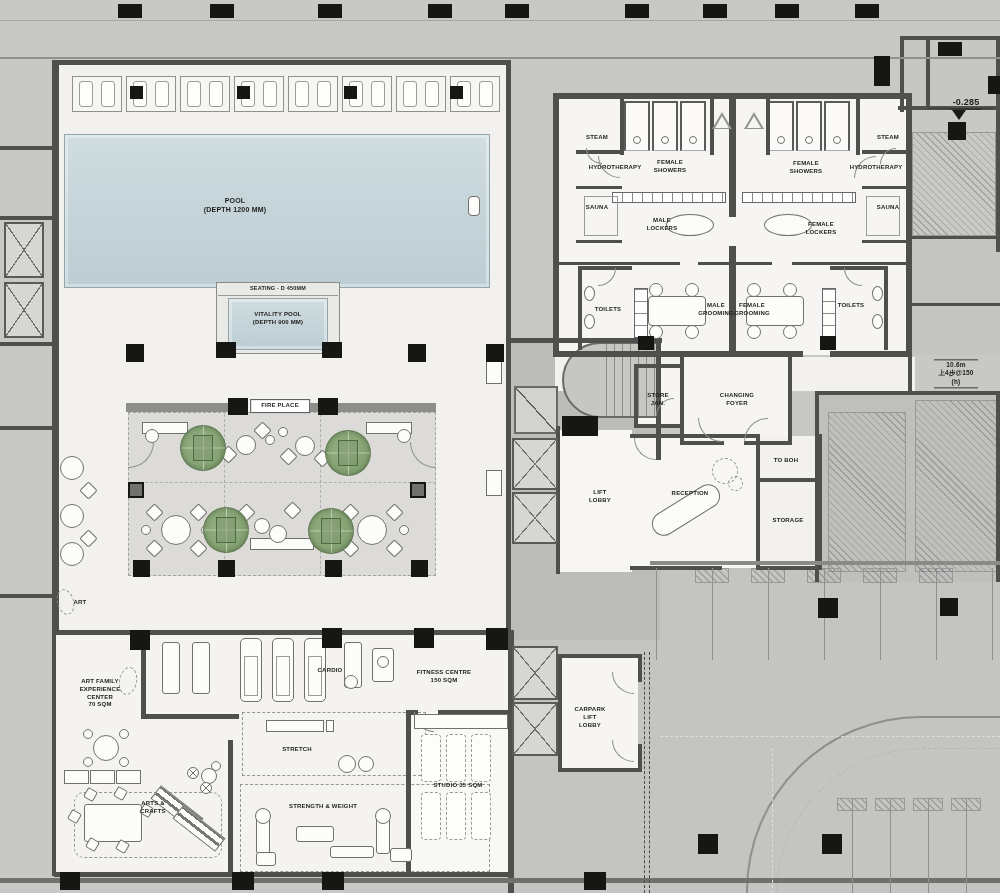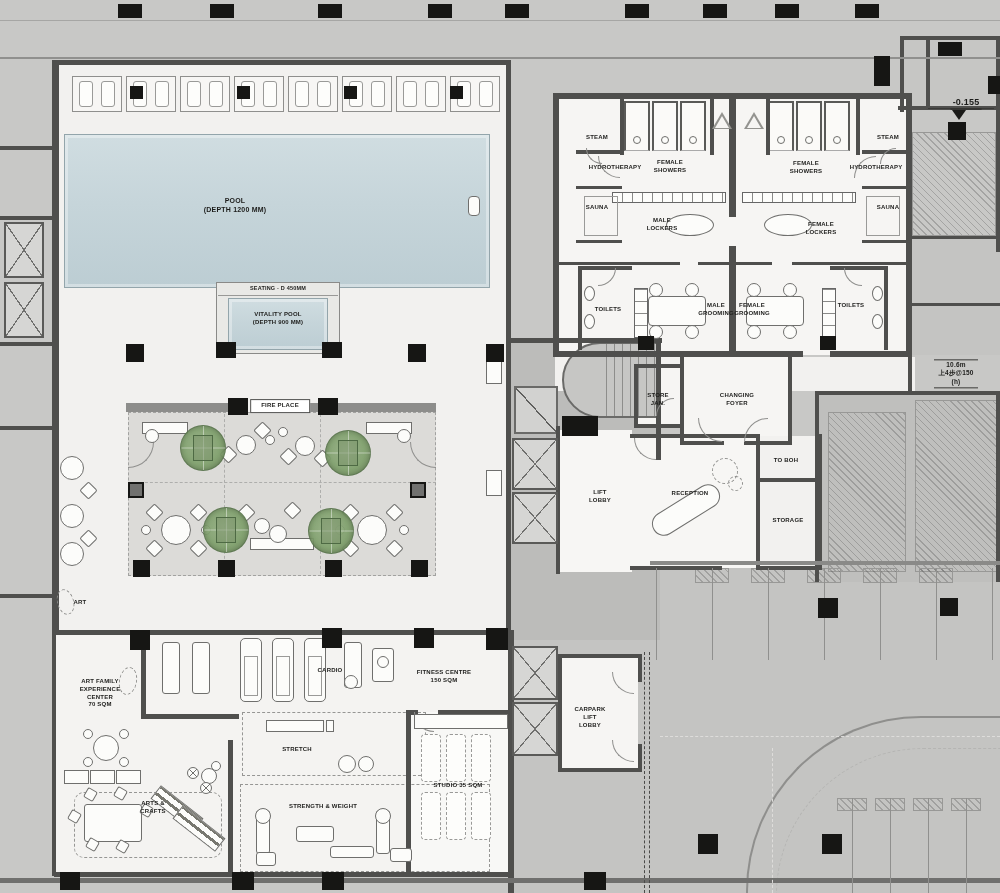--- a/index.html
+++ b/index.html
@@ -115,21 +115,21 @@
   <div class="lbl" style="left:444px;top:677px">FITNESS CENTRE
 150 SQM</div>
   <div class="lbl" style="left:297px;top:750px">STRETCH</div>
   <div class="lbl" style="left:323px;top:807px">STRENGTH &amp; WEIGHT</div>
   <div class="lbl" style="left:458px;top:786px">STUDIO 35 SQM</div>
   <div class="lbl" style="left:153px;top:808px">ARTS &amp;
 CRAFTS</div>
   <div class="lbl" style="left:590px;top:718px">CARPARK
 LIFT
 LOBBY</div>
-  <div class="lbl datum-txt" style="left:966px;top:103px">-0.155</div>
+  <div class="lbl datum-txt" style="left:966px;top:103px">-0.285</div>
   <div class="lbl note" style="left:956px;top:374px">10.6m
 上4步@150 (h)</div>
 <div class="abs carpark" style="left: 512px; top: 565px; width: 488px; height: 328px; background: rgb(196, 196, 194);"></div>
     <div class="abs gzone" style="left: 506px; top: 340px; width: 154px; height: 300px; background: rgb(188, 188, 186);"></div>
     <div class="abs gzone" style="left: 815px; top: 391px; width: 185px; height: 191px; background: rgb(191, 191, 189);"></div>
     <div class="abs gzone" style="left: 555px; top: 357px; width: 360px; height: 34px; background: rgb(242, 241, 239);"></div>
     <div class="abs gzone" style="left: 900px; top: 36px; width: 100px; height: 74px; background: rgb(198, 198, 196);"></div>
     <div class="abs gzone" style="left: 908px; top: 238px; width: 92px; height: 117px; background: rgb(196, 196, 194);"></div>
     <div class="abs floor" style="left: 56px; top: 62px; width: 452px; height: 570px; background: rgb(242, 241, 239);"></div>
     <div class="abs floor" style="left: 555px; top: 95px; width: 355px; height: 260px; background: rgb(246, 245, 243);"></div>

